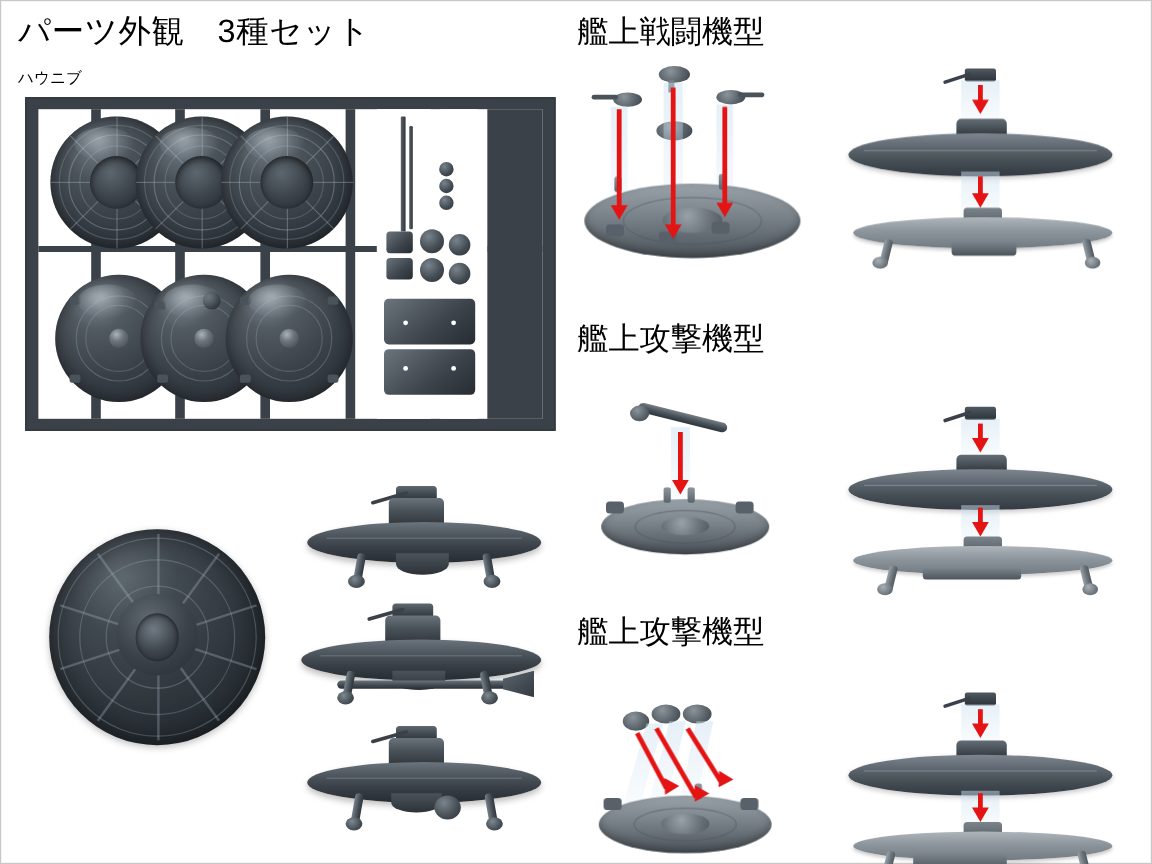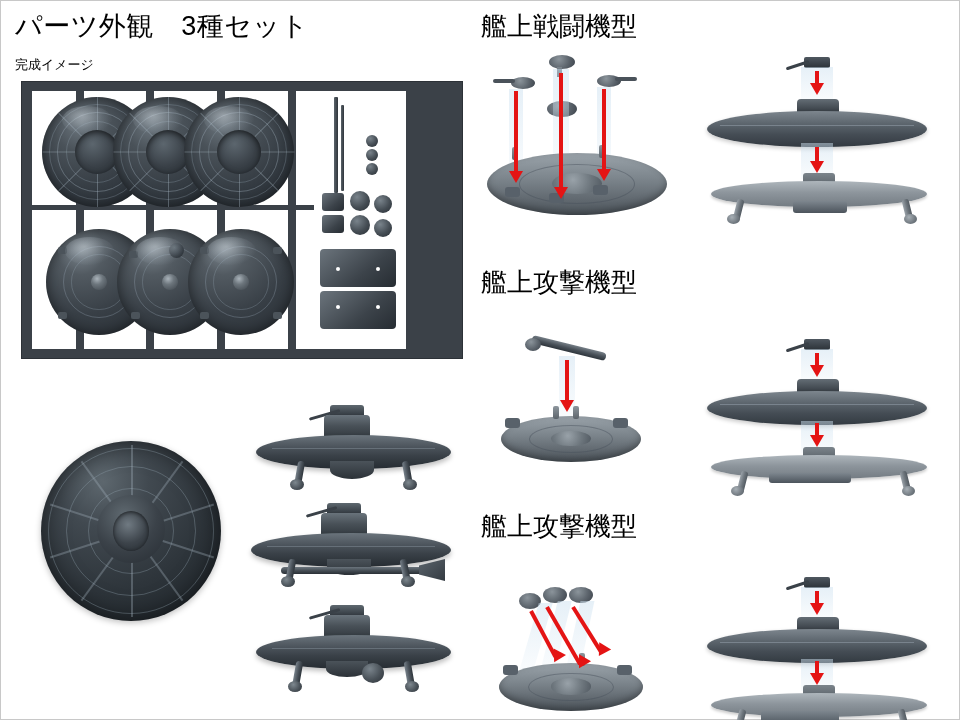--- a/index.html
+++ b/index.html
@@ -425,21 +425,21 @@
     border-radius: 3px;
   }
 </style>
 </head>
 <body>
 
 <div class="page">
 
   <div class="abs title-main" style="left:14px; top:12px;">パーツ外観　3種セット</div>
 
-  <div class="abs subtitle-small" style="left:14px; top:57px;">完成イメージ</div>
+  <div class="abs subtitle-small" style="left:14px; top:57px;">ハウニブ</div>
 
   <div class="abs sprue-wrap">
     <div class="sprue-frame"></div>
     <div class="sprue-inner">
 
       <div class="sprue-rail runner-v" style="left:44px;"></div>
       <div class="sprue-rail runner-v" style="left:114px;"></div>
       <div class="sprue-rail runner-v" style="left:185px;"></div>
       <div class="sprue-rail runner-v" style="left:256px;"></div>
       <div class="sprue-rail runner-v" style="left:327px;"></div>

